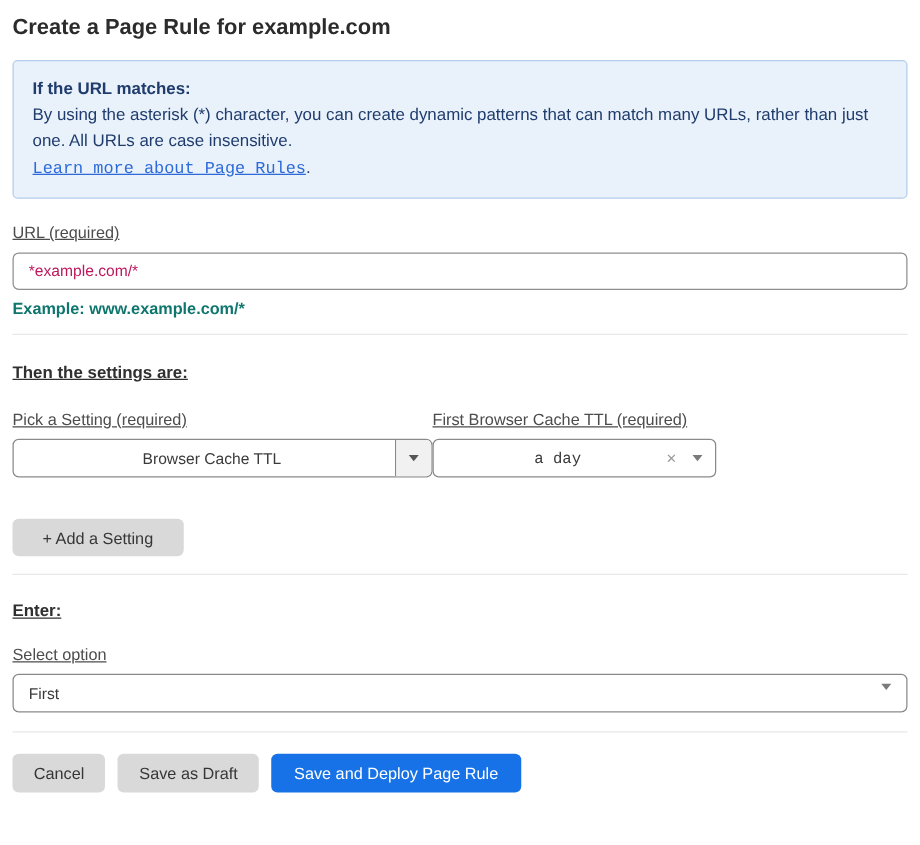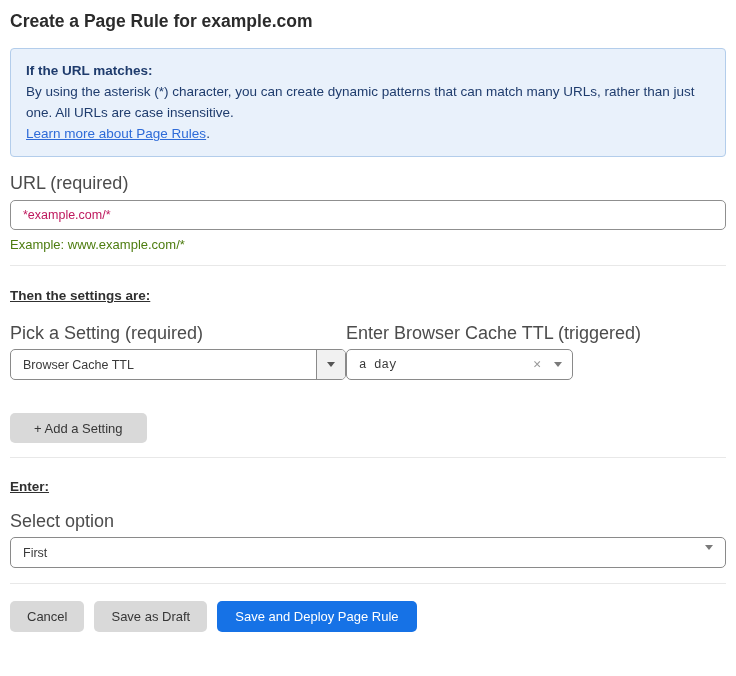--- a/index.html
+++ b/index.html
@@ -29,49 +29,52 @@
     padding: 11px 15px 12px 15px;
     color: #1f3c6d;
     font-size: 13.5px;
     line-height: 21px;
   }
   .info-box .info-heading { font-weight: 700; }
   .info-box a.info-link {
     color: #2e6bd8;
     text-decoration: underline;
     cursor: pointer;
+    font-family: Liberation Mono, monospace;
   }
 
   .field-label {
     margin-top: 19px;
-    font-size: 18px;
+    font-size: 13px;
     color: #4c4c4c;
     line-height: 15px;
+    text-decoration: underline;
   }
 
   .text-input {
     display: block;
     margin-top: 9px;
     width: 716px;
     height: 30px;
     border: 1px solid #8f8f8f;
     border-radius: 5px;
     padding: 0 12px;
     font-family: "Liberation Sans", sans-serif;
     font-size: 12.5px;
     color: #be185d;
     background: #ffffff;
     outline: none;
   }
 
   .helper-text {
     margin-top: 7px;
     font-size: 13px;
-    color: #4d7c0f;
+    color: #0f766e;
     line-height: 15px;
+    font-weight: bold;
   }
 
   .divider {
     margin-top: 13px;
     border: none;
     border-top: 1px solid #e8e8e8;
     height: 0;
   }
 
   .section-heading {
@@ -94,20 +97,21 @@
     margin-top: 8px;
     height: 31px;
     border: 1px solid #8a8a8a;
     border-radius: 5px;
     background: #ffffff;
     display: flex;
     align-items: center;
     font-size: 12.5px;
     color: #3a3a3a;
     cursor: pointer;
+    text-align: center;
   }
   .setting-select { width: 336px; }
   .setting-select .select-value {
     flex: 1;
     padding-left: 12px;
   }
   .setting-select .arrow-box {
     width: 29px;
     align-self: stretch;
     border-left: 1px solid #8a8a8a;
@@ -217,21 +221,21 @@
     <div class="settings-col">
       <div class="field-label">Pick a Setting (required)</div>
       <div class="select-control setting-select">
         <span class="select-value">Browser Cache TTL</span>
         <span class="arrow-box">
           <span class="caret"></span>
         </span>
       </div>
     </div>
     <div class="settings-col">
-      <div class="field-label">Enter Browser Cache TTL (triggered)</div>
+      <div class="field-label">First Browser Cache TTL (required)</div>
       <div class="select-control ttl-select">
         <span class="select-value">a day</span>
         <span class="clear-icon">✕</span>
         <span class="caret gray"></span>
       </div>
     </div>
   </div>
 
   <button class="btn btn-gray add-setting-btn">+ Add a Setting</button>
 

